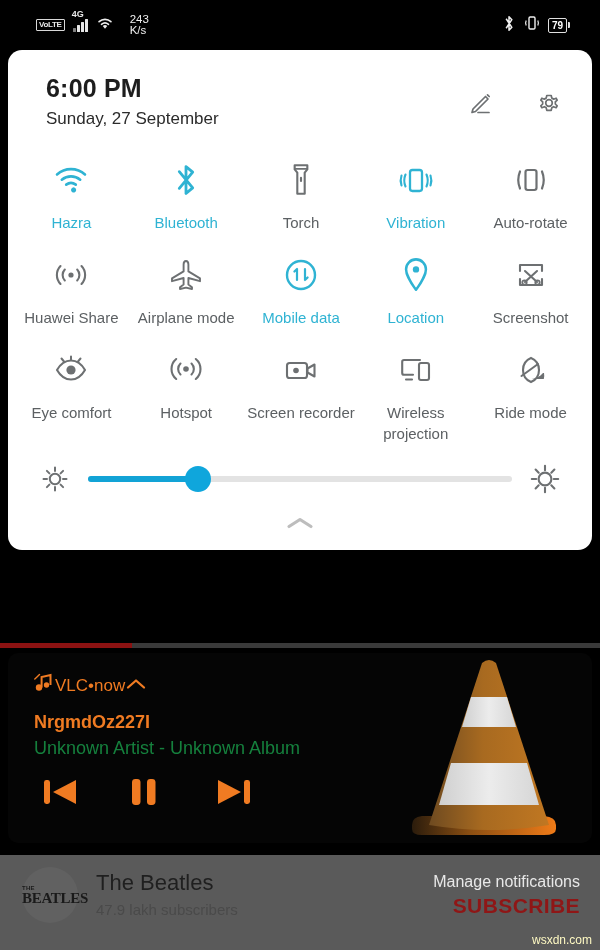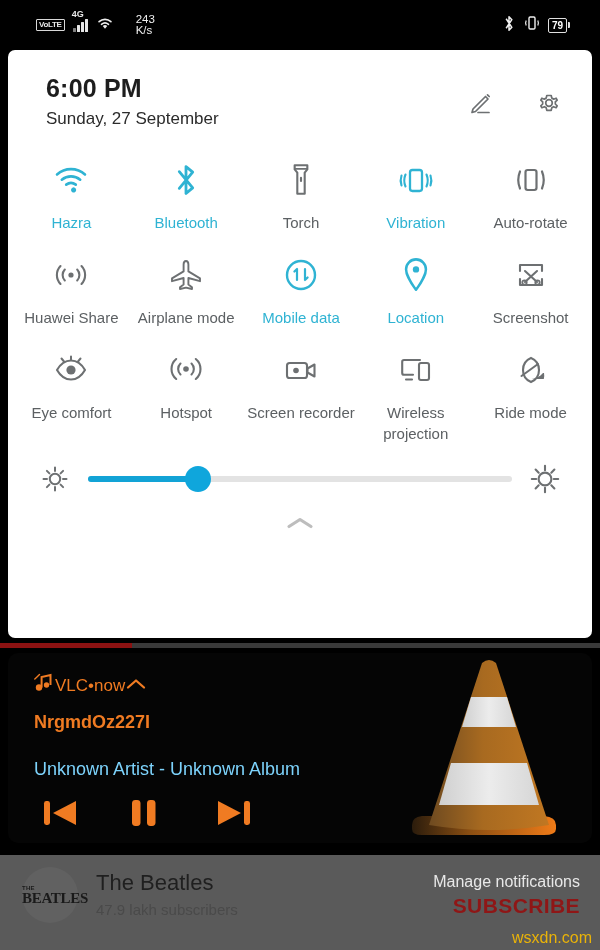--- a/index.html
+++ b/index.html
@@ -57,21 +57,21 @@
   .sig-bar { width: 3px; background: #e8e8e8; border-radius: 0.5px; }
   .sig-bar.b1 { height: 4px; opacity: .55;}
   .sig-bar.b2 { height: 7px; }
   .sig-bar.b3 { height: 10px; }
   .sig-bar.b4 { height: 13px; }
   .speed {
     color: #f0f0f0;
     font-size: 11.5px;
     line-height: 11px;
     text-align: left;
-    margin-left: 14px;
+    margin-left: 8px;
   }
   .speed span { display: block; }
   .batt {
     display: flex;
     align-items: center;
   }
   .batt-body {
     border: 1.5px solid #e0e0e0;
     border-radius: 2px;
     padding: 0px 3px;
@@ -85,23 +85,23 @@
     background: #e0e0e0;
     margin-left: 1px;
     border-radius: 0 1px 1px 0;
   }
 
   
   .qs-panel {
     position: absolute;
     left: 8px; top: 50px;
     width: 584px;
-    height: 588px;
+    height: 500px;
     background: #ffffff;
-    border-radius: 7px;
+    border-radius: 14px;
     box-sizing: border-box;
     overflow: hidden;
   }
   .qs-header {
     display: flex;
     align-items: flex-start;
     justify-content: space-between;
     padding: 22px 28px 0 38px;
   }
   .clock-time {
@@ -225,24 +225,24 @@
     line-height: 22px;
   }
   .vlc-title {
     color: #f07b22;
     font-size: 18px;
     font-weight: bold;
     line-height: 26px;
     margin-top: 10px;
   }
   .vlc-sub {
-    color: #7dd3fc;
+    color: #15803d;
     font-size: 18px;
     line-height: 24px;
-    margin-top: 22px;
+    margin-top: 1px;
   }
   .vlc-controls {
     display: flex;
     align-items: center;
     gap: 42px;
     margin-top: 14px;
     padding-left: 6px;
   }
   .vlc-btn { cursor: pointer; width: 44px; height: 36px; display:flex; align-items:center; }
   .cone-wrap {
@@ -292,22 +292,22 @@
     color: #8f1616;
     font-size: 21px;
     font-weight: bold;
     letter-spacing: .4px;
     line-height: 26px;
     cursor: pointer;
   }
   .watermark {
     position: absolute;
     right: 8px; bottom: 3px;
-    color: #eab308;
-    font-size: 16px;
+    color: #fef9c3;
+    font-size: 12px;
   }
 </style>
 </head>
 <body>
 
 <div class="statusbar">
   <div class="sb-left">
     <span class="volte-badge">VoLTE</span>
     <span class="sig-wrap">
       <span class="sig-4g">4G</span>

